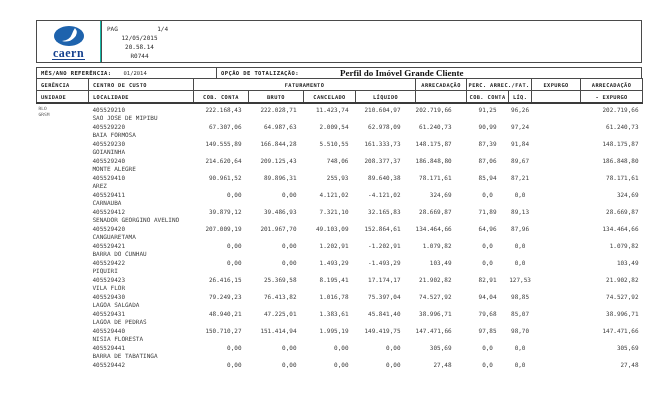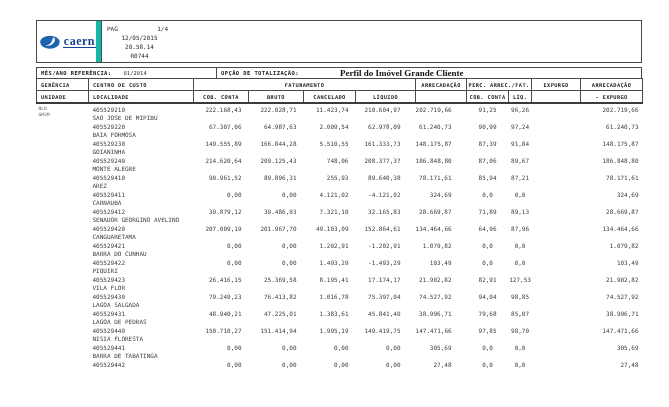--- a/index.html
+++ b/index.html
@@ -2,22 +2,22 @@
 <html><head>
 <meta charset="utf-8">
 <style>
   html,body{margin:0;padding:0;background:#ffffff;}
   .canvas{position:relative;width:669px;height:407px;background:#ffffff;overflow:hidden;
           font-family:"DejaVu Sans Mono","Liberation Mono",monospace;color:#333;}
   .report{position:absolute;left:36px;top:20px;width:606px;}
 
   
   .header-band{display:flex;height:43px;border:1.5px solid #4a4a4a;box-sizing:border-box;background:#fff;}
-  .logo-cell{width:64px;border-right:5px solid #14b8a6;box-sizing:border-box;display:flex;
-             align-items:center;justify-content:center;padding-top:1px;}
+  .logo-cell{width:64px;border-right:1px solid #14b8a6;box-sizing:border-box;display:flex;
+             flex-direction:column;align-items:center;justify-content:center;padding-top:1px;}
   .logo-text{font-family:"Liberation Serif",serif;font-weight:bold;font-size:12px;line-height:11px;
              color:#15418f;letter-spacing:0.5px;border-bottom:1px solid #15418f;padding:0 1px;}
   .title-cell{flex:1;display:flex;align-items:center;justify-content:center;text-align:center;
               font-weight:bold;font-size:7px;letter-spacing:1.1px;color:#1c1c1c;}
   .page-cell{width:76px;border-left:1px solid #4a4a4a;box-sizing:border-box;padding:3px 5px 0 5px;
              font-size:6px;line-height:9px;color:#2a2a2a;}
   .pag-line{display:flex;justify-content:space-between;padding-right:4px;}
   .pi-line{text-align:center;}
 
   

